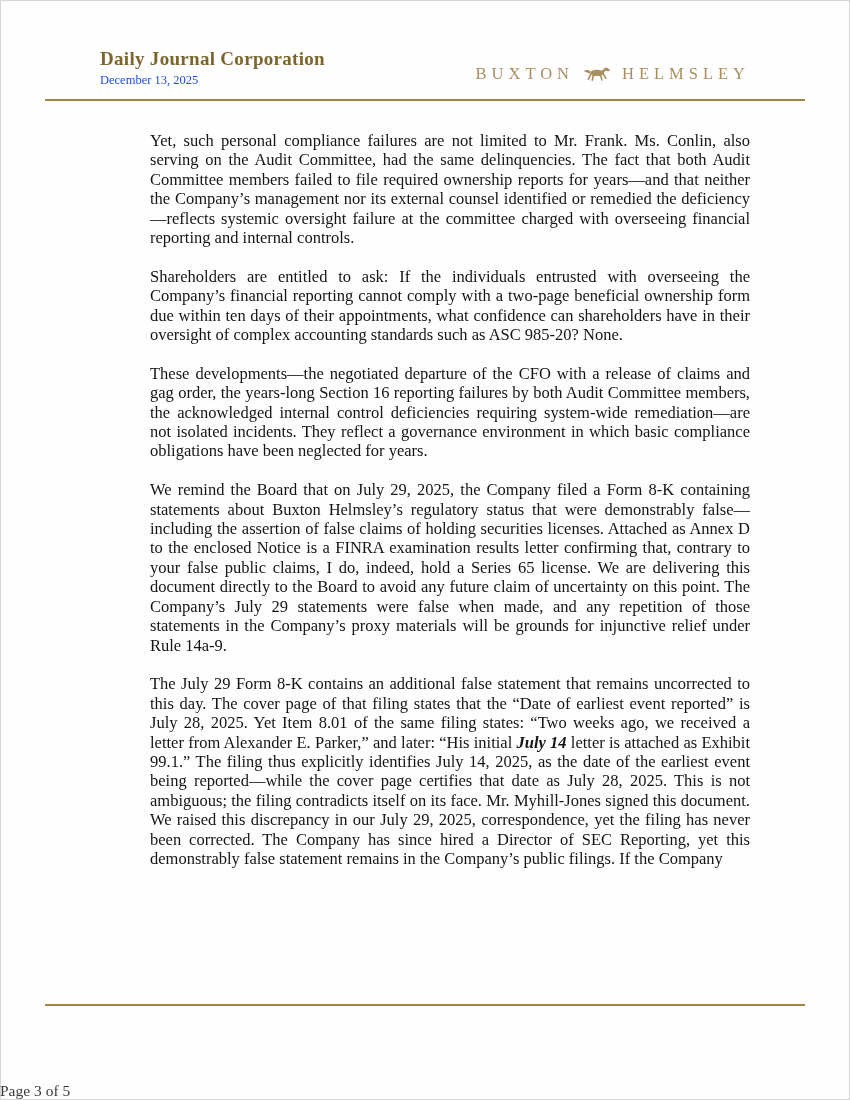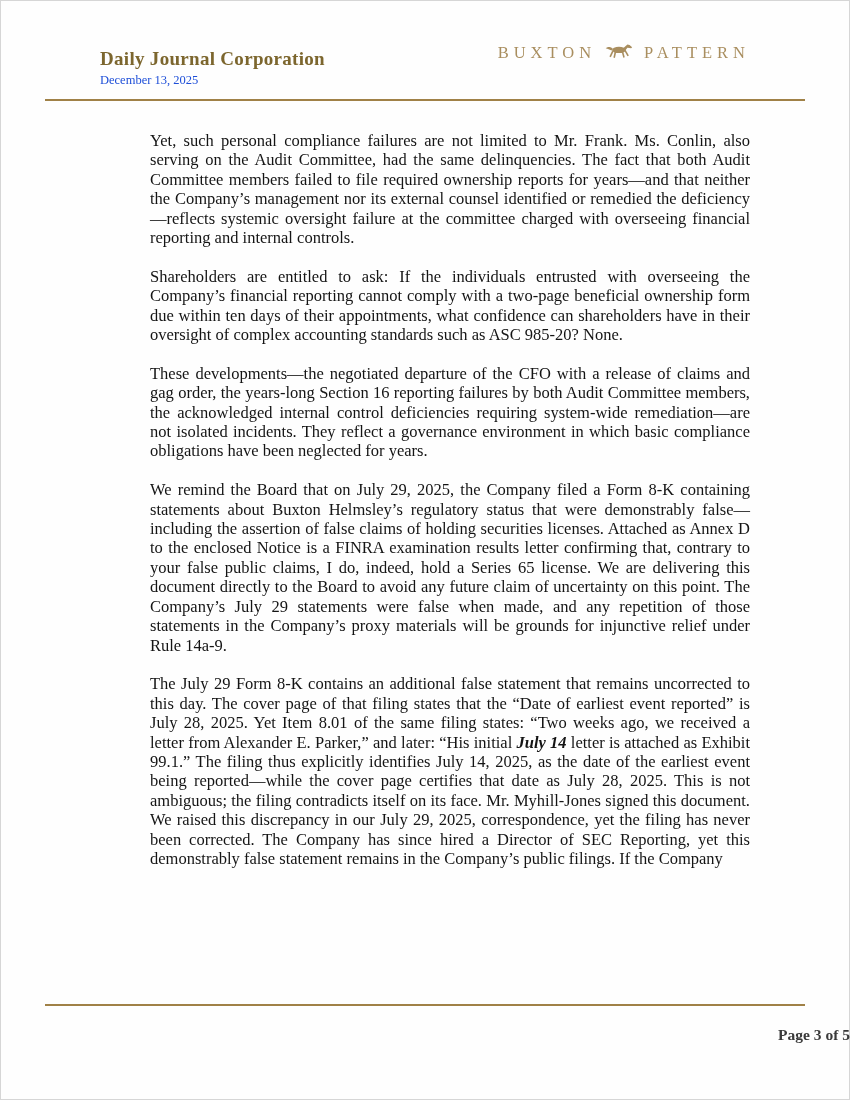--- a/index.html
+++ b/index.html
@@ -27,24 +27,24 @@
     letter-spacing: 0.3px;
     color: #7c662e;
   }
   .doc-date {
     margin-top: 3px;
     font-size: 12.5px;
     color: #1d4ed8;
   }
   .logo {
     position: absolute;
-    top: 43px;
+    top: 64px;
     right: 100px;
     display: flex;
-    align-items: flex-start;
+    align-items: flex-end;
     gap: 8px;
     color: #a98e5f;
     font-size: 16.5px;
     letter-spacing: 5px;
     font-weight: normal;
   }
   .logo .word { white-space: nowrap; }
   .horse { display: inline-flex; align-items: center; color: #a98e5f; }
 
   
@@ -77,27 +77,26 @@
   }
   .section-heading .sec-num {
     display: inline-block;
     width: 50px;
   }
   .italic { font-style: italic; font-weight: bold; }
 
   
   .page-number {
     position: absolute;
-    top: 1026px;
+    top: 1082px;
     left: 0;
     width: 100%;
-    text-align: right;
+    text-align: left;
     font-size: 15.5px;
     color: #3a3a3a;
-    font-weight: bold;
   }
 </style>
 </head>
 <body>
 
 <div class="page">
 
   <div class="header-left">
     <div class="company-name">Daily Journal Corporation</div>
     <div class="doc-date">December 13, 2025</div>
@@ -111,21 +110,21 @@
           <ellipse cx="28" cy="13" rx="13" ry="6"></ellipse>
           <path d="M36 10 L44 3 L48 4 L53 8 L51 10 L44 9 L40 14 Z"></path>
           <rect x="15" y="15" width="3" height="12" transform="rotate(25 16 15)"></rect>
           <rect x="20" y="16" width="3" height="12" transform="rotate(12 21 16)"></rect>
           <rect x="33" y="16" width="3" height="12" transform="rotate(-15 34 16)"></rect>
           <rect x="38" y="14" width="3" height="12" transform="rotate(-30 39 14)"></rect>
           <path d="M16 10 C10 6 6 7 3 10 C7 11 10 13 15 14 Z"></path>
         </g>
       </svg>
     </span>
-    <span class="word">PATTERN</span>
+    <span class="word">HELMSLEY</span>
   </div>
 
   <hr class="rule rule-top">
 
   <main class="body-text">
     <p>Yet, such personal compliance failures are not limited to Mr. Frank.  Ms. Conlin, also serving on the Audit Committee, had the same delinquencies.  The fact that both Audit Committee members failed to file required ownership reports for years—and that neither the Company’s management nor its external counsel identified or remedied the deficiency—reflects systemic oversight failure at the committee charged with overseeing financial reporting and internal controls.</p>
     <p>Shareholders are entitled to ask: If the individuals entrusted with overseeing the Company’s financial reporting cannot comply with a two-page beneficial ownership form due within ten days of their appointments, what confidence can shareholders have in their oversight of complex accounting standards such as ASC 985-20?  None.</p>
 
 
     <p>These developments—the negotiated departure of the CFO with a release of claims and gag order, the years-long Section 16 reporting failures by both Audit Committee members, the acknowledged internal control deficiencies requiring system-wide remediation—are not isolated incidents.  They reflect a governance environment in which basic compliance obligations have been neglected for years.</p>

